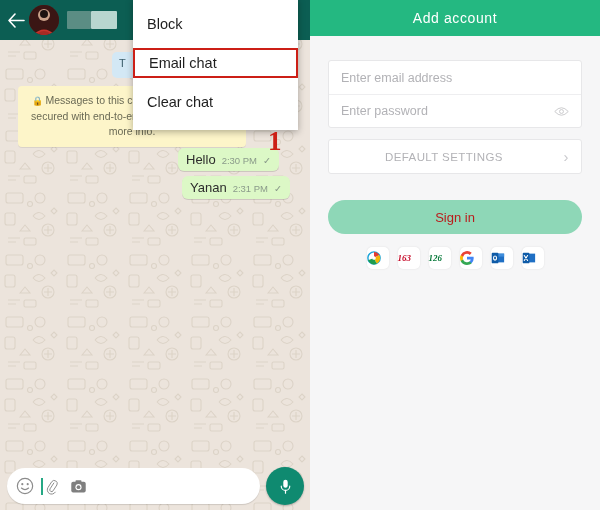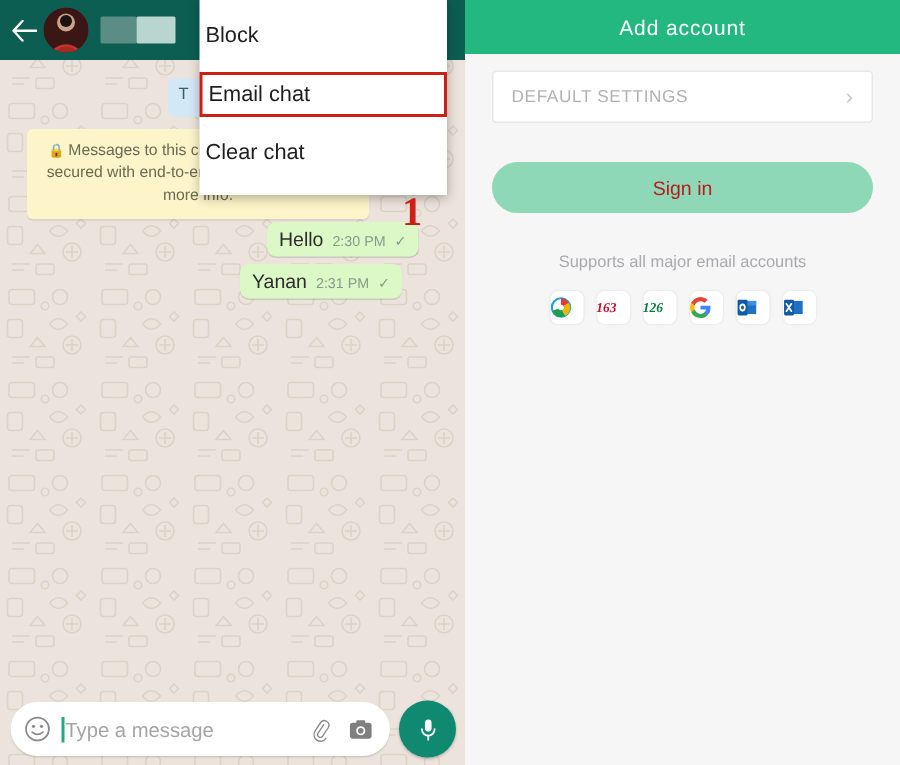--- a/index.html
+++ b/index.html
@@ -113,21 +113,21 @@
     display: flex;
     align-items: baseline;
     gap: 6px;
     box-shadow: 0 1px 0.5px rgba(0,0,0,0.13);
     z-index: 1;
   }
   .bubble-out .btxt { font-size: 13px; color: #2c2c2c; }
   .bubble-out .btime { font-size: 9.5px; color: #8a9a8a; }
   .bubble-out .bcheck { font-size: 9.5px; color: #8a9a8a; }
   #bubble-hello { left: 178px; top: 148px; }
-  #bubble-yanan { left: 160px; top: 176px; }
+  #bubble-yanan { left: 182px; top: 176px; }
 
   .wa-inputbar {
     position: absolute;
     left: 0; bottom: 0;
     width: 310px;
     height: 48px;
     display: flex;
     align-items: center;
     z-index: 6;
   }
@@ -171,21 +171,21 @@
     width: 165px;
     background: #ffffff;
     box-shadow: 0 2px 7px rgba(0,0,0,0.30);
     z-index: 20;
     padding: 6px 0 8px 0;
   }
   .ctx-item {
     height: 40px;
     display: flex;
     align-items: center;
-    padding-left: 4px;
+    padding-left: 14px;
     font-size: 14.5px;
     color: #1f1f1f;
     box-sizing: border-box;
   }
   .ctx-item.highlight {
     border: 2px solid #cc1f16;
     height: 30px;
     margin: 4px 0;
   }
 
@@ -245,21 +245,21 @@
   .settings-row {
     height: 33px;
     display: flex;
     align-items: center;
     padding: 0 12px;
     font-size: 11.5px;
     color: #b2b2b6;
     letter-spacing: 0.4px;
     box-sizing: border-box;
   }
-  .settings-row .srow-label { flex: 1; }
+  .settings-row .srow-label { flex: 1; margin-left: 44px; }
   .chev { color: #c9c9cd; font-size: 15px; line-height: 1; }
 
   .signin-btn {
     margin-top: 26px;
     height: 34px;
     background: #8ed7b7;
     border-radius: 17px;
     display: flex;
     align-items: center;
     justify-content: center;
@@ -379,21 +379,20 @@
       <div class="wa-inputfield">
         <span class="emoji">
           <svg width="18" height="18" viewBox="0 0 20 20">
             <circle cx="10" cy="10" r="8.5" stroke="#8b8b8b" stroke-width="1.3" fill="none"></circle>
             <circle cx="7" cy="8" r="1.2" fill="#8b8b8b"></circle>
             <circle cx="13" cy="8" r="1.2" fill="#8b8b8b"></circle>
             <path d="M6 12.3 q4 3.4 8 0" stroke="#8b8b8b" stroke-width="1.3" fill="none" stroke-linecap="round"></path>
           </svg>
         </span>
         <span class="wa-caret"></span>
-        <span class="wa-placeholder">Type a message</span>
         <span class="wa-clip">
           <svg width="17" height="17" viewBox="0 0 20 20">
             <path d="M14.5 6 L7.5 13 a2.6 2.6 0 0 0 3.7 3.7 l7 -7 a4.4 4.4 0 0 0 -6.2 -6.2 l-7 7 a6.2 6.2 0 0 0 8.8 8.8" stroke="#8b8b8b" stroke-width="1.3" fill="none" stroke-linecap="round" transform="rotate(-12 10 10) scale(0.82) translate(2,2)"></path>
           </svg>
         </span>
         <span class="wa-cam">
           <svg width="17" height="17" viewBox="0 0 20 20">
             <rect x="1.5" y="4.5" width="17" height="12.5" rx="2.2" fill="#7f7f7f"></rect>
             <rect x="6.5" y="2.5" width="7" height="3" rx="1" fill="#7f7f7f"></rect>
             <circle cx="10" cy="10.8" r="3.6" fill="#ffffff"></circle>
@@ -411,33 +410,46 @@
     </div>
   </div>
 
   <div class="mail-panel">
     <div class="mail-header">
       <span>Add  account</span>
     </div>
 
     <div class="mail-body">
 
+      <div class="field-group">
+        <div class="field-row">
+          <span class="fval">Enter email address</span>
+        </div>
+        <div class="field-row divider">
+          <span class="fval">Enter password</span>
+          <span class="eye">
+            <svg width="15" height="11" viewBox="0 0 20 13">
+              <path d="M1 6.5 q9 -10 18 0 q-9 10 -18 0 z" stroke="#8d8d92" stroke-width="1.2" fill="none"></path>
+              <circle cx="10" cy="6.5" r="2.6" stroke="#8d8d92" stroke-width="1.2" fill="none"></circle>
+            </svg>
+          </span>
+        </div>
+      </div>
 
       <div class="settings-group">
         <div class="settings-row">
           <span class="srow-label">DEFAULT SETTINGS</span>
           <span class="chev">›</span>
         </div>
       </div>
 
       <div class="signin-btn">
         <span>Sign in</span>
       </div>
 
-      <div class="supports-text">Supports all major email accounts</div>
 
       <div class="providers">
         <div class="prov">
           <svg width="14" height="14" viewBox="0 0 16 16">
             <circle cx="8" cy="8" r="7" fill="none" stroke="#1aa3d8" stroke-width="1.6"></circle>
             <path d="M8 1 a7 7 0 0 1 6 3.6 l-6 3.4 z" fill="#e23c32"></path>
             <path d="M14 4.6 a7 7 0 0 1 -3 9.9 l-3 -6.5 z" fill="#f2b705"></path>
             <path d="M11 14.5 a7 7 0 0 1 -9.8 -3.9 l6.8 -2.6 z" fill="#1f9d4e"></path>
             <circle cx="8" cy="8" r="2.1" fill="#ffffff"></circle>
           </svg>

